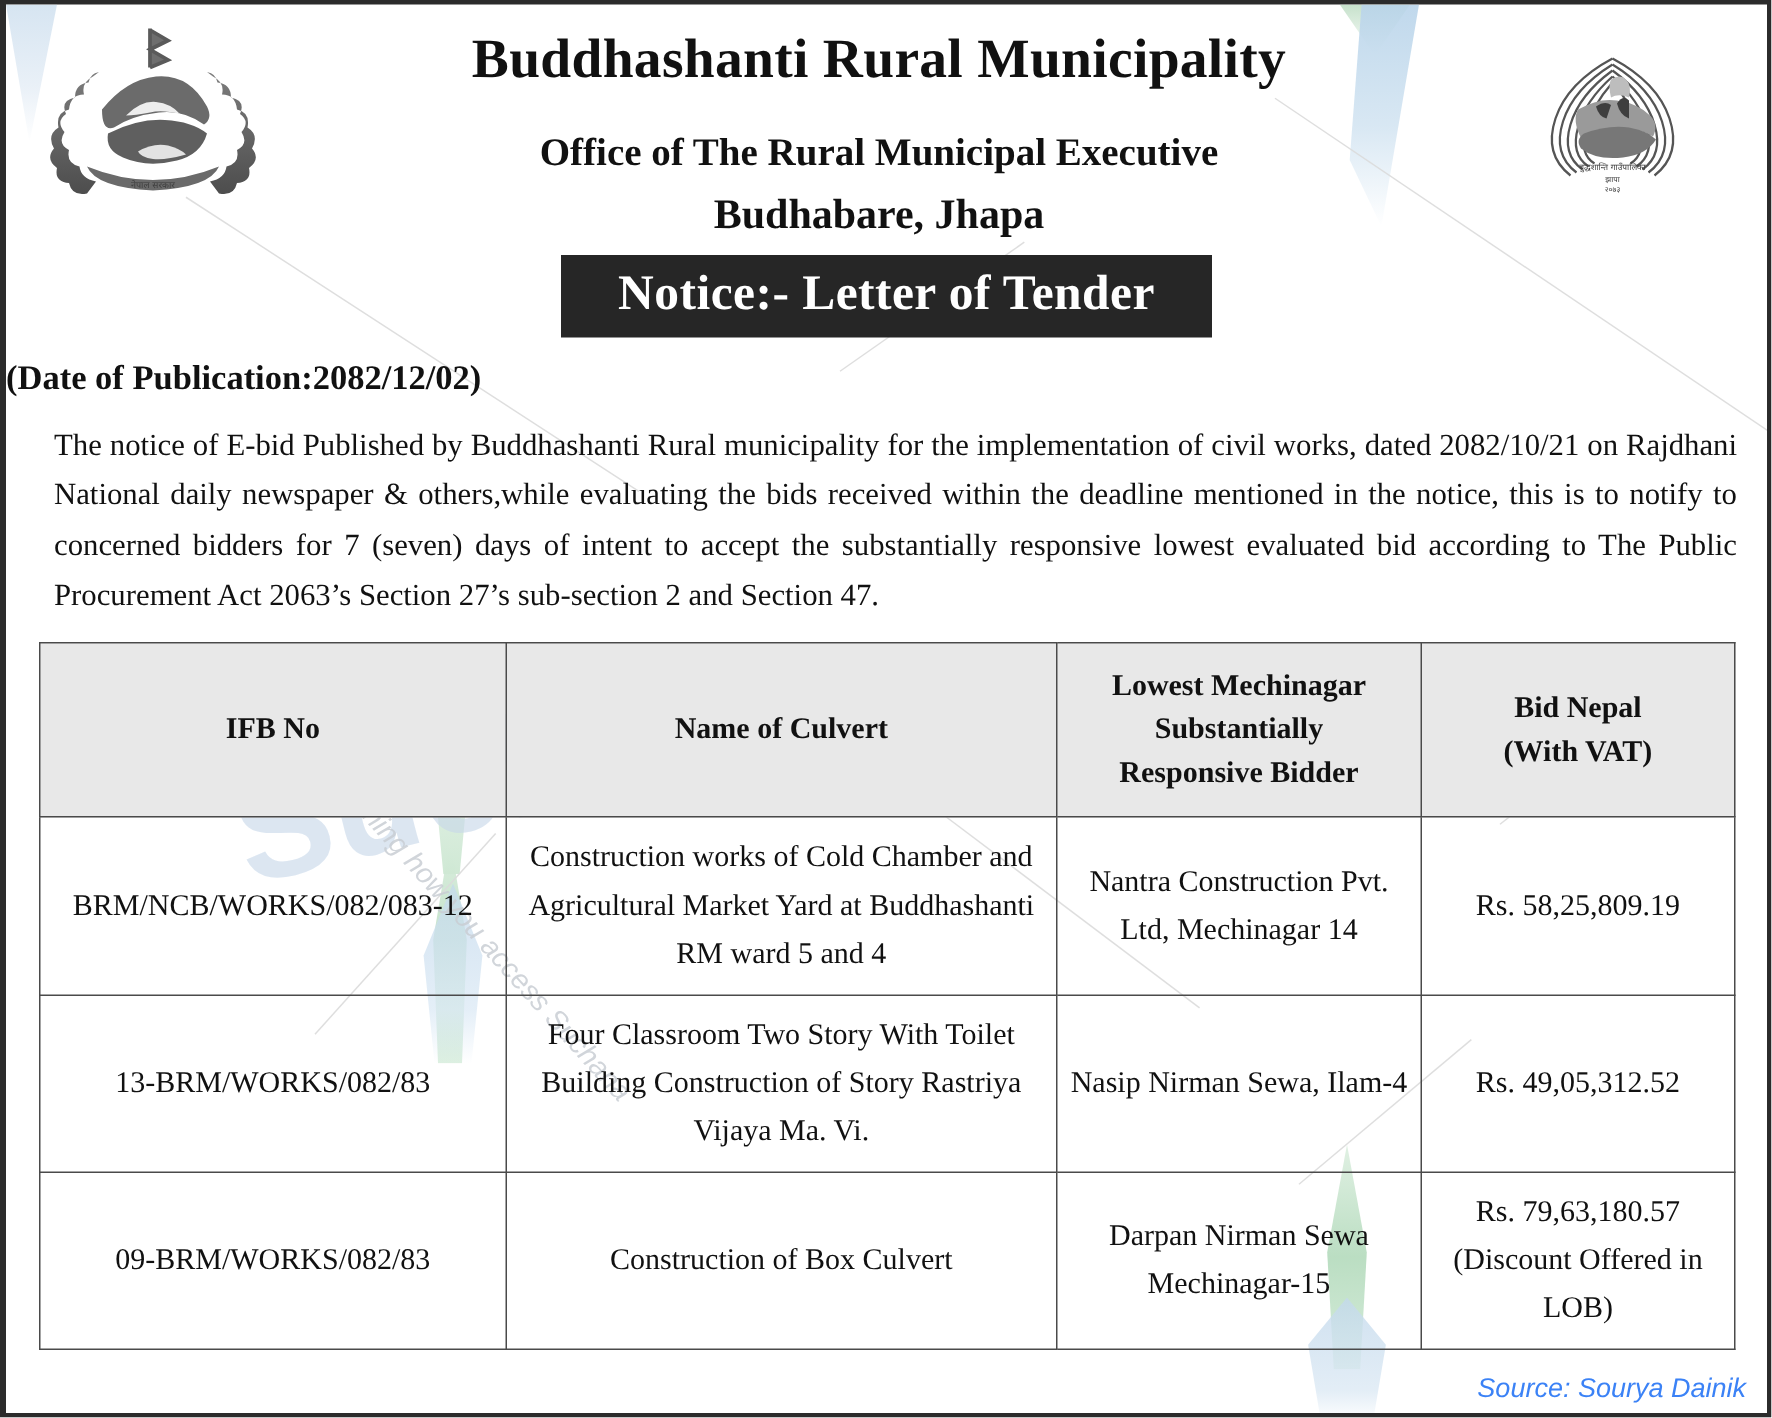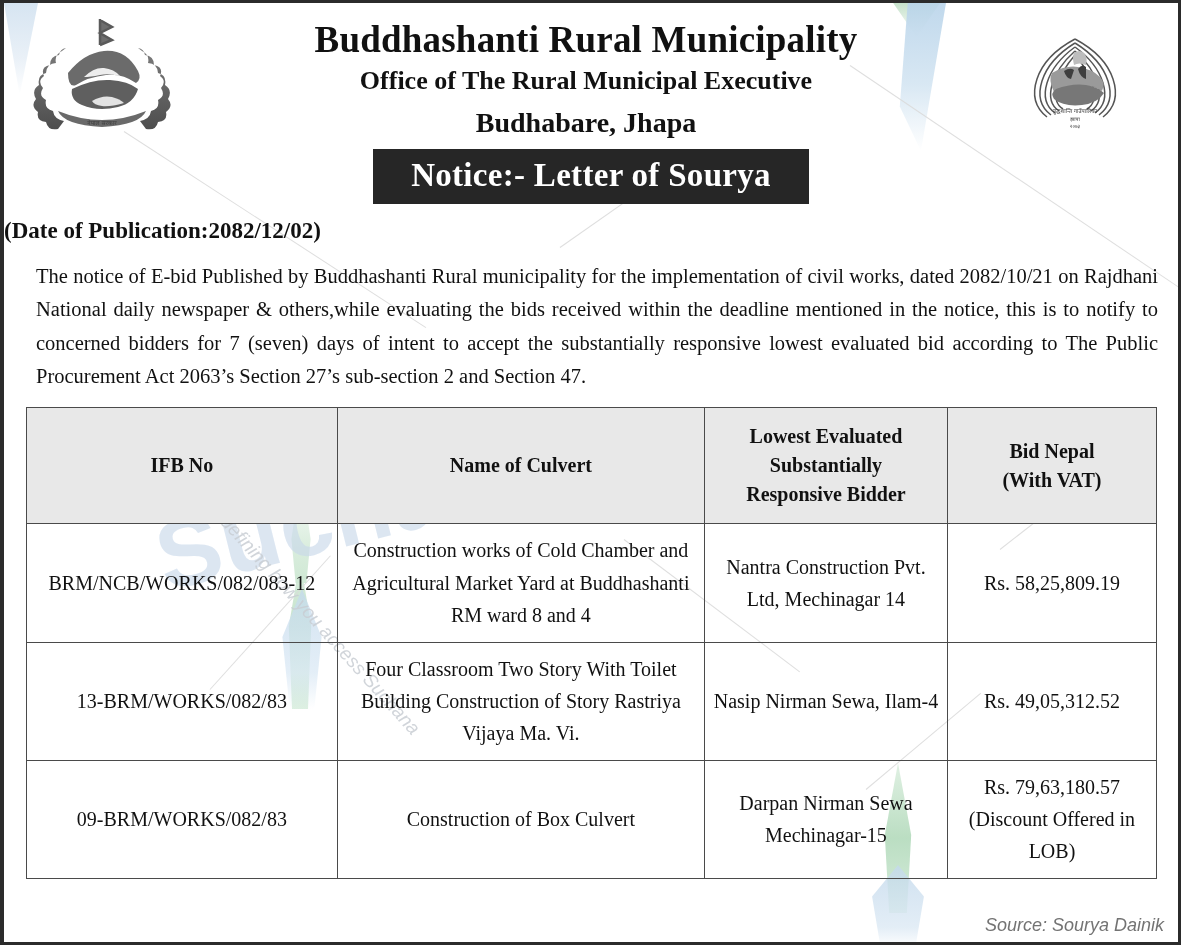--- a/index.html
+++ b/index.html
@@ -140,21 +140,21 @@
   .titles { flex: 1 1 auto; text-align: center; padding-top: 10px; }
   .title-main {
     font-size: 37px;
     font-weight: bold;
     line-height: 1.05;
     letter-spacing: .2px;
   }
   .title-sub {
     font-size: 26px;
     font-weight: bold;
-    margin-top: 7px;
+    margin-top: 28px;
     line-height: 1.1;
   }
   .title-place {
     font-size: 28px;
     font-weight: bold;
     margin-top: 12px;
   }
   .title-prov {
     font-size: 23px;
     font-weight: bold;
@@ -238,21 +238,21 @@
   .col-amount { width: 18.5%; }
 
   
   .footer {
     position: absolute;
     z-index: 2;
     right: 14px;
     bottom: 6px;
     font-style: italic;
     font-size: 18px;
-    color: #737373;
+    color: #3b82f6;
     font-family: "Liberation Sans", sans-serif;
   }
 </style>
 </head>
 <body>
 
 <div id="page">
 
   <div class="wm-layer">
     <div class="wm-blue-tl"></div>
@@ -336,54 +336,54 @@
         <path d="M52 38 q6 -4 10 -1 l-3 9 q-5 -1 -7 -8 z" fill="#3e3e3e"></path>
         <path d="M66 36 q4 -6 8 -2 l0 12 q-6 -2 -8 -10 z" fill="#3e3e3e"></path>
         <text x="63" y="80" font-size="5.6" text-anchor="middle" fill="#3d3d3d" font-family="'DejaVu Sans', sans-serif">बुद्धशान्ति गाउँपालिका</text>
         <text x="63" y="88" font-size="5.2" text-anchor="middle" fill="#3d3d3d" font-family="'DejaVu Sans', sans-serif">झापा</text>
         <text x="63" y="95" font-size="5" text-anchor="middle" fill="#3d3d3d" font-family="'DejaVu Sans', sans-serif">२०७३</text>
       </svg>
     </div>
   </div>
 
   <div class="banner-wrap">
-    <div class="banner">Notice:- Letter of Sourya</div>
+    <div class="banner">Notice:- Letter of Tender</div>
   </div>
 
   <div class="pubdate">(Date of Publication:2082/12/02)</div>
 
   <div class="para">The notice of E-bid Published by Buddhashanti Rural municipality for the implementation of civil works, dated 2082/10/21 on Rajdhani National daily newspaper &amp; others,while evaluating the bids received within the deadline mentioned in the notice, this is to notify to concerned bidders for 7 (seven) days of intent to accept the substantially responsive lowest evaluated bid according to The Public Procurement Act 2063’s Section 27’s sub-section 2 and Section 47.</div>
 
   <div class="tbl-wrap">
     <table class="notice">
       <colgroup>
         <col class="col-ifb">
           <col class="col-tender">
           <col class="col-bidder">
           <col class="col-amount">
       </colgroup>
       <thead>
         <tr>
           <th>IFB No</th>
           <th>Name of Culvert</th>
           <th>
-            <div>Lowest Evaluated</div>
+            <div>Lowest Mechinagar</div>
             <div>Substantially</div>
             <div>Responsive Bidder</div>
           </th>
           <th>
             <div>Bid Nepal</div>
             <div>(With VAT)</div>
           </th>
         </tr>
       </thead>
       <tbody>
         <tr>
           <td>BRM/NCB/WORKS/082/083-12</td>
-          <td>Construction works of  Cold Chamber and Agricultural Market Yard at Buddhashanti RM ward 8 and 4</td>
+          <td>Construction works of  Cold Chamber and Agricultural Market Yard at Buddhashanti RM ward 5 and 4</td>
           <td>Nantra Construction Pvt. Ltd, Mechinagar 14</td>
           <td>Rs. 58,25,809.19</td>
         </tr>
         <tr>
           <td>13-BRM/WORKS/082/83</td>
           <td>Four Classroom Two Story With Toilet Building Construction of Story Rastriya Vijaya Ma. Vi.</td>
           <td>Nasip Nirman Sewa, Ilam-4</td>
           <td>Rs. 49,05,312.52</td>
         </tr>
         <tr>

